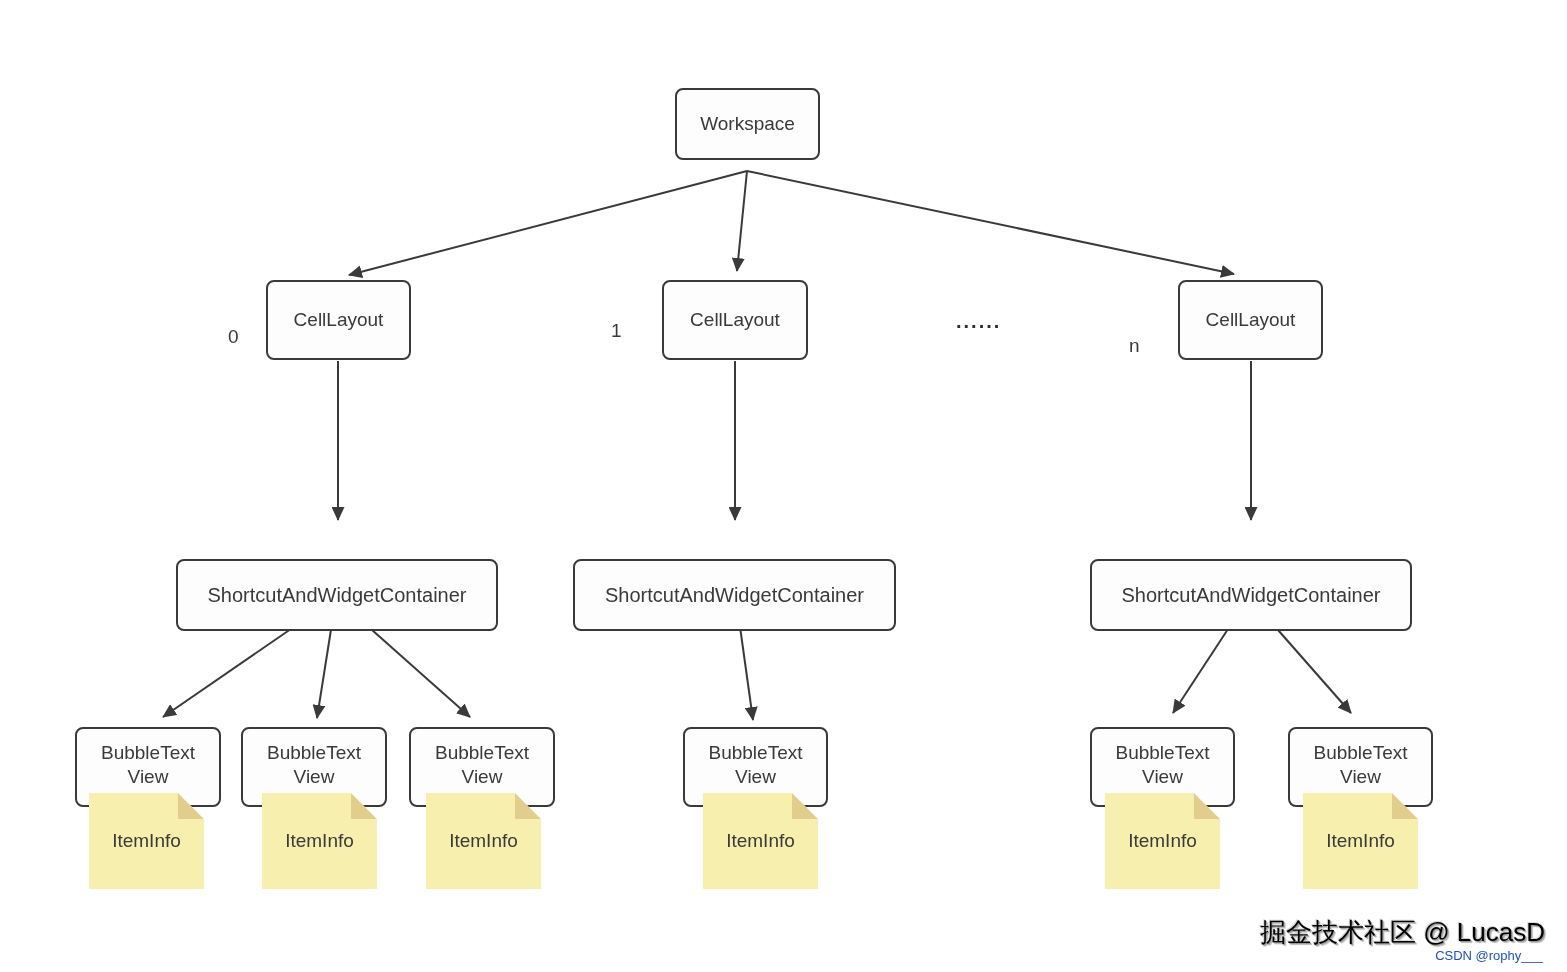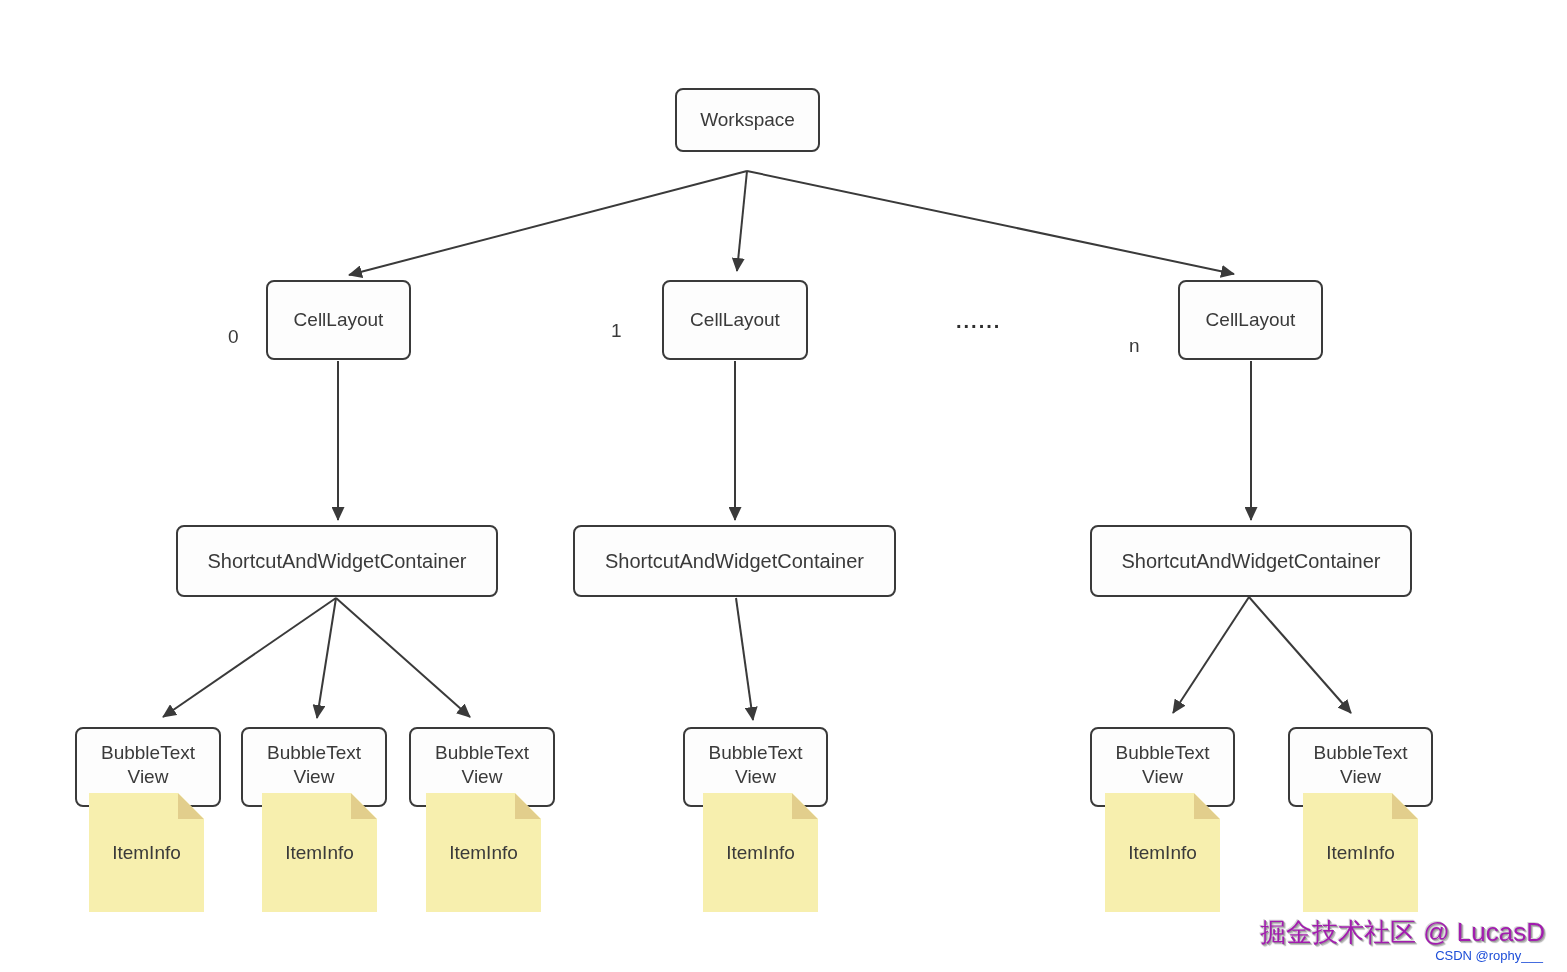--- a/index.html
+++ b/index.html
@@ -26,37 +26,37 @@
     border-radius: 8px;
     display: flex;
     align-items: center;
     justify-content: center;
     text-align: center;
     font-size: 19px;
     line-height: 1.25;
     color: #3a3a3a;
   }
   .box span { white-space: pre-line; }
-  .container-box { font-size: 20px; }
+  .container-box { font-size: 20px; margin-top: 34px; }
   .idx {
     position: absolute;
     font-size: 19px;
     color: #3a3a3a;
   }
   .ellipsis {
     position: absolute;
     font-size: 20px;
     font-weight: bold;
     letter-spacing: 2px;
     color: #2e2e2e;
   }
   .note {
     position: absolute;
     width: 115px;
-    height: 119px;
+    height: 96px;
     background: #f7efae;
     clip-path: polygon(0 0, calc(100% - 26px) 0, 100% 26px, 100% 100%, 0 100%);
     display: flex;
     align-items: center;
     justify-content: center;
     font-size: 19px;
     color: #3a3a3a;
   }
   .note::after {
     content: "";
@@ -66,21 +66,21 @@
     width: 26px;
     height: 26px;
     background: #e2ce8c;
     clip-path: polygon(0 0, 100% 100%, 0 100%);
   }
   .watermark-primary {
     position: absolute;
     right: 22px;
     top: 915px;
     font-size: 26px;
-    color: #a21caf;
+    color: #000000;
     text-shadow: -1px -1px 0 #d6d6d6, 1px 1px 0 #9a9a9a, 2px 2px 1px #b8b8b8;
     white-space: nowrap;
   }
   .watermark-secondary {
     position: absolute;
     right: 24px;
     top: 948px;
     font-size: 13px;
     color: #1d4ed8;
     text-shadow: 1px 1px 0 #ffffff;
@@ -107,21 +107,21 @@
       <line x1="1251" y1="361" x2="1251" y2="520" marker-end="url(#arrow)"></line>
       <line x1="336" y1="598" x2="163" y2="717" marker-end="url(#arrow)"></line>
       <line x1="336" y1="598" x2="317" y2="718" marker-end="url(#arrow)"></line>
       <line x1="336" y1="598" x2="470" y2="717" marker-end="url(#arrow)"></line>
       <line x1="736" y1="598" x2="753" y2="720" marker-end="url(#arrow)"></line>
       <line x1="1249" y1="597" x2="1173" y2="713" marker-end="url(#arrow)"></line>
       <line x1="1249" y1="597" x2="1351" y2="713" marker-end="url(#arrow)"></line>
     </g>
   </svg>
 
-  <div class="box" style="left:675px; top:88px; width:145px; height:64px;">
+  <div class="box" style="left:675px; top:88px; width:145px; height:72px;">
     <span>Workspace</span>
   </div>
 
   <div class="idx" style="left:228px; top:326px;">0</div>
   <div class="box" style="left:266px; top:280px; width:145px; height:80px;">
     <span>CellLayout</span>
   </div>
 
   <div class="idx" style="left:611px; top:320px;">1</div>
   <div class="box" style="left:662px; top:280px; width:146px; height:80px;">

